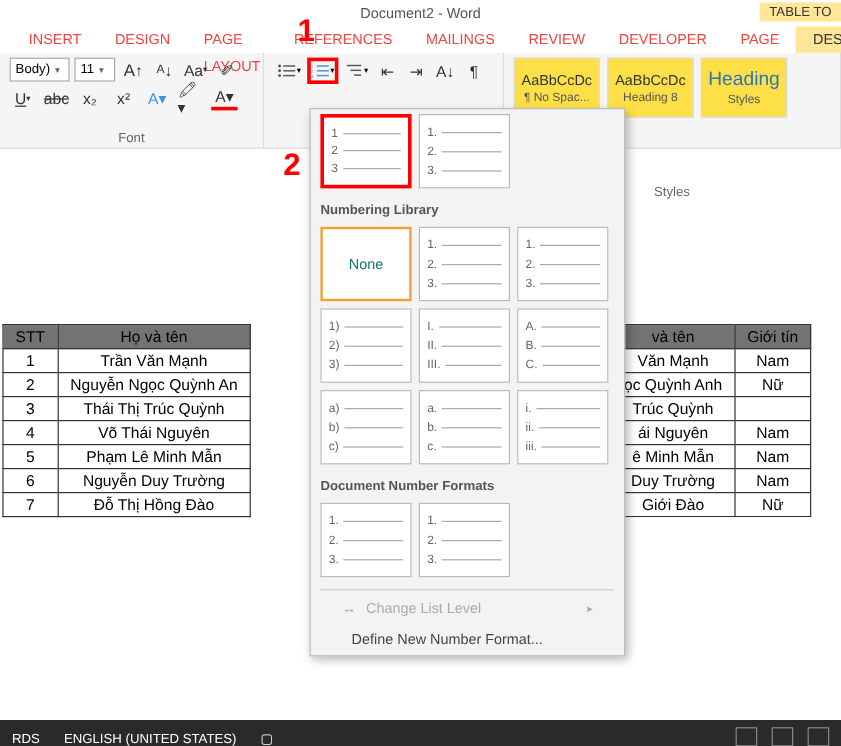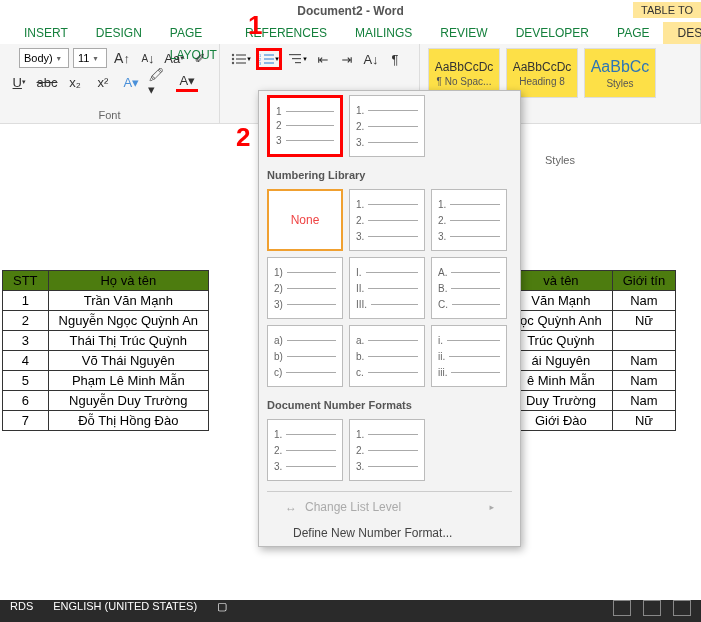--- a/index.html
+++ b/index.html
@@ -1,30 +1,30 @@
 <!DOCTYPE html>
 <html><head>
 <meta charset="utf-8">
 <style>
 * { box-sizing: border-box; margin: 0; padding: 0; font-family: 'Segoe UI', Tahoma, sans-serif; }
 body { width: 701px; height: 622px; background: #fff; overflow: hidden; position: relative; font-size: 12px; }
 
-.title-bar { height: 22px; background: #fff; text-align: center; line-height: 22px; color: #555; font-size: 12px; font-weight: bold; }
+.title-bar { height: 22px; background: #fff; text-align: center; line-height: 22px; color: #555; font-size: 12px; }
 
 .ribbon-tabs { height: 22px; background: #fff; display: flex; align-items: center; padding-left: 10px; gap: 0; border-bottom: 0; }
-.ribbon-tabs .tab { padding: 0 14px; font-size: 12px; color: #15803d; cursor: pointer; height: 22px; line-height: 22px; }
+.ribbon-tabs .tab { padding: 0 14px; font-size: 12px; color: #ef4444; cursor: pointer; height: 22px; line-height: 22px; }
 .ribbon-tabs .tab.tool { background: #ffe699; color: #333; }
 
 .ribbon { height: 80px; background: #f5f5f5; border-bottom: 1px solid #ddd; display: flex; }
 .group { border-right: 1px solid #ddd; padding: 4px 8px 2px; display: flex; flex-direction: column; justify-content: space-between; }
 .group-label { text-align: center; font-size: 11px; color: #666; }
 .group-body { display: flex; gap: 6px; flex-wrap: wrap; align-items: center; }
 
 .font-group { width: 220px; }
-.font-row1 { display: flex; gap: 4px; align-items: center; margin-bottom: 4px; justify-content: flex-end; }
+.font-row1 { display: flex; gap: 4px; align-items: center; margin-bottom: 4px; }
 .font-row2 { display: flex; gap: 6px; align-items: center; }
 .combo { border: 1px solid #aaa; background: #fff; height: 20px; display: flex; align-items: center; padding: 0 4px; font-size: 11px; }
 .combo .arrow { margin-left: 4px; font-size: 8px; color: #666; }
 .icon-btn { width: 22px; height: 20px; display: flex; align-items: center; justify-content: center; cursor: pointer; font-size: 13px; color: #333; }
 
 .para-group { width: 200px; }
 .para-row { display: flex; gap: 2px; align-items: center; }
 .list-btn { width: 26px; height: 22px; display: flex; align-items: center; justify-content: center; cursor: pointer; position: relative; }
 .list-btn svg { width: 16px; height: 14px; }
 .highlight-btn { border: 3px solid red; }
@@ -36,36 +36,36 @@
 
 
 .anno-num { position: absolute; color: red; font-size: 26px; font-weight: bold; z-index: 100; }
 
 
 .dropdown { position: absolute; top: 90px; left: 258px; width: 263px; background: #f3f3f3; border: 1px solid #bbb; box-shadow: 2px 3px 8px rgba(0,0,0,0.3); z-index: 50; }
 .dd-section-title { font-size: 11px; font-weight: bold; color: #555; padding: 4px 8px; }
 .dd-grid { display: flex; flex-wrap: wrap; gap: 6px; padding: 4px 8px 8px; }
 .num-preview { width: 76px; height: 62px; border: 1px solid #bbb; background: #fff; padding: 6px; display: flex; flex-direction: column; justify-content: space-around; cursor: pointer; position: relative; }
 .num-preview.selected { border: 2px solid #f0a030; }
-.num-preview.none { align-items: center; justify-content: center; color: #ef4444; font-size: 12px; }
+.num-preview.none { align-items: center; justify-content: center; color: #0f766e; font-size: 12px; }
 .num-line { display: flex; align-items: center; gap: 4px; font-size: 10px; color: #666; }
 .num-line .line { flex: 1; height: 1px; background: #aaa; }
 .dd-sep { height: 1px; background: #ccc; margin: 2px 8px; }
 .dd-menu-item { padding: 6px 26px; font-size: 12px; color: #444; cursor: pointer; display: flex; align-items: center; gap: 8px; }
 .dd-menu-item.disabled { color: #aaa; }
 .dd-menu-item .arrow-r { margin-left: auto; font-size: 9px; }
 .highlight-preview { border: 3px solid red !important; }
 
 
 .doc-area { position: absolute; top: 270px; left: 2px; right: 0; display: flex; gap: 20px; }
 .doc-table { border-collapse: collapse; font-size: 13px; }
 .doc-table th, .doc-table td { border: 1px solid #333; padding: 2px 10px; text-align: center; }
-.doc-table th { font-weight: normal; background: #4d7c0f; }
-
-.status-bar { position: absolute; bottom: 0; left: 0; right: 0; height: 22px; background: #2a2a2a; color: #fff; font-size: 11px; display: flex; align-items: flex-start; padding: 0 10px; gap: 20px; }
+.doc-table th { font-weight: normal; background: #737373; }
+
+.status-bar { position: absolute; bottom: 0; left: 0; right: 0; height: 22px; background: #2a2a2a; color: #fff; font-size: 11px; display: flex; align-items: flex-end; padding: 0 10px; gap: 20px; }
 .status-bar .right { margin-left: auto; display: flex; gap: 12px; }
 .status-icon { width: 18px; height: 16px; border: 1px solid #888; }
 
 
 .right-table-wrap { overflow: hidden; width: 175px; }
 </style>
 </head>
 <body>
 
 <div class="title-bar">Document2 - Word</div>
@@ -168,21 +168,21 @@
     <div class="group-body" id="styles-body">
         <div class="style-item">
           <div class="preview" style="color:#333;">AaBbCcDc</div>
           <div class="sname">¶ No Spac...</div>
         </div>
         <div class="style-item">
           <div class="preview" style="color:#333;">AaBbCcDc</div>
           <div class="sname">Heading 8</div>
         </div>
         <div class="style-item">
-          <div class="preview" style="color:#2e75b6;font-size:16px;">AaBbCc</div>
+          <div class="preview" style="color:#2e75b6;font-size:16px;">Heading</div>
           <div class="sname">Styles</div>
         </div>
         <div class="style-item">
           <div class="preview" style="color:#2e75b6;font-size:16px;">AaBl</div>
           <div class="sname"></div>
         </div>
       </div>
     <div class="group-label">Styles</div>
   </div>
 </div>

